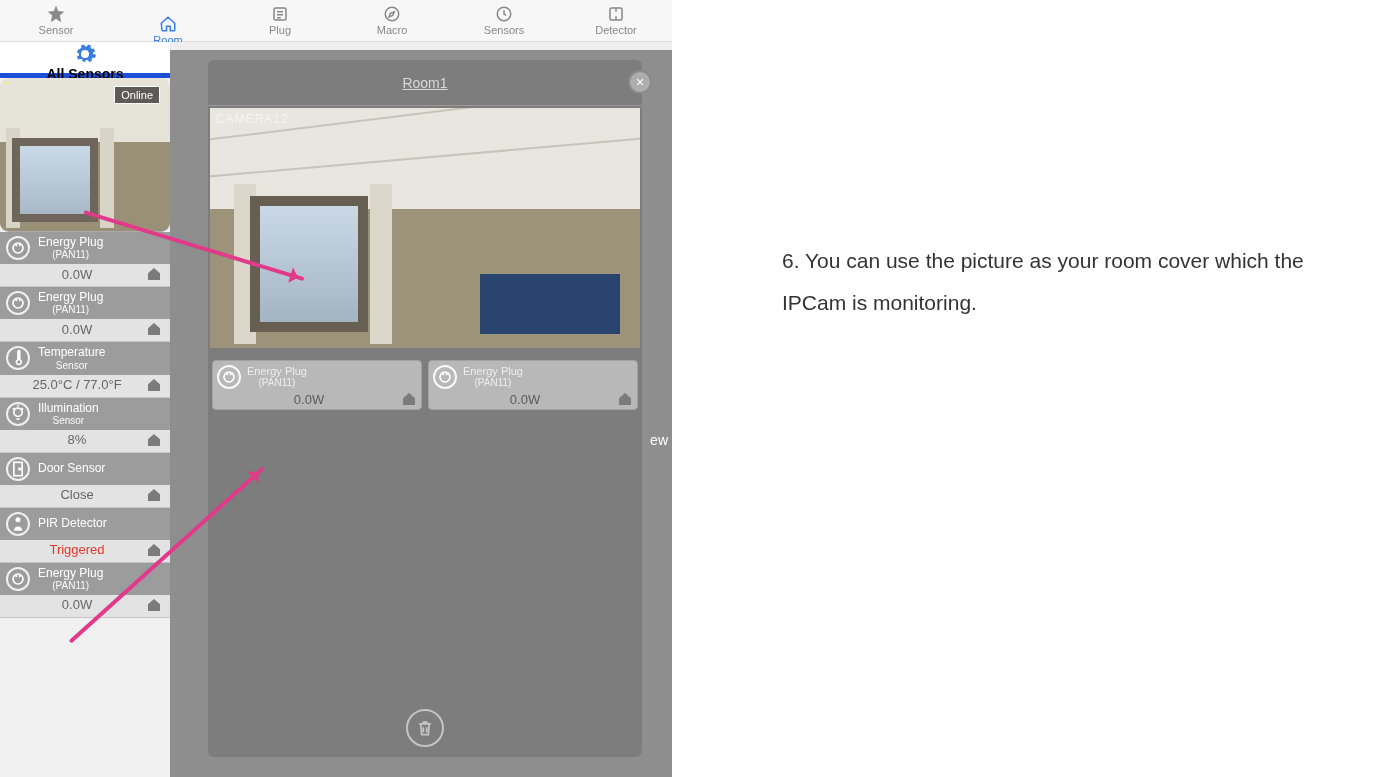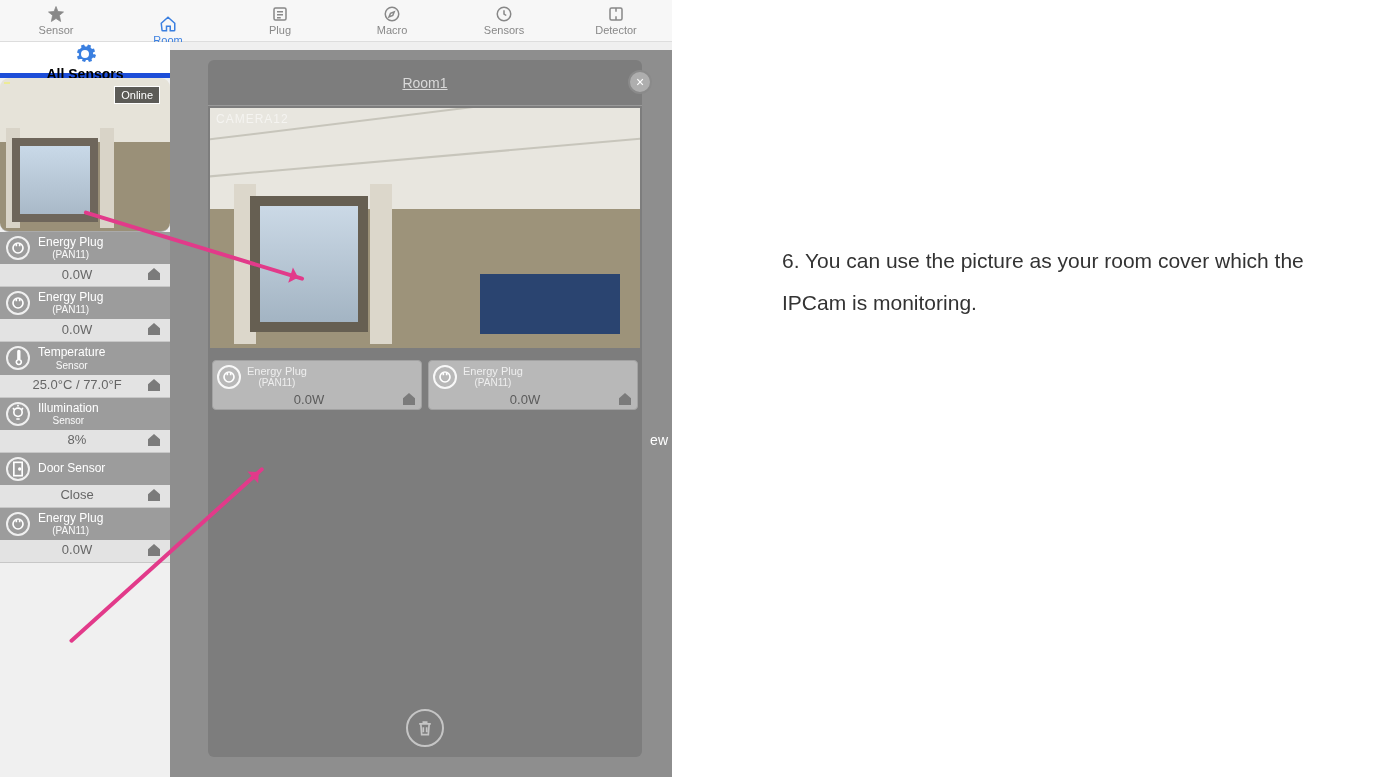--- a/index.html
+++ b/index.html
@@ -233,20 +233,37 @@
               <span class="sico">
                 <svg viewBox="0 0 24 24" fill="none" stroke="currentColor" stroke-width="2">
                   <rect x="7" y="4" width="10" height="16"></rect>
                   <circle cx="14" cy="12" r="1" fill="currentColor"></circle>
                 </svg>
               </span>
               <div class="sensor-title">Door Sensor</div>
             </div>
             <div class="sensor-val">
               <span class="v">Close</span>
+              <span class="home-ico"><svg viewBox="0 0 24 24" fill="currentColor">
+                  <path d="M3 11l9-8 9 8v10H3z"></path>
+                </svg></span>
+            </div>
+          </div>
+          <div class="sensor-item">
+            <div class="sensor-head">
+              <span class="sico">
+                <svg viewBox="0 0 24 24" fill="currentColor">
+                  <circle cx="12" cy="7" r="3"></circle>
+                  <path d="M7 20c0-3 2-5 5-5s5 2 5 5z"></path>
+                </svg>
+              </span>
+              <div class="sensor-title">PIR Detector</div>
+            </div>
+            <div class="sensor-val">
+              <span class="v red">Triggered</span>
               <span class="home-ico"><svg viewBox="0 0 24 24" fill="currentColor">
                   <path d="M3 11l9-8 9 8v10H3z"></path>
                 </svg></span>
             </div>
           </div>
           <div class="sensor-item">
             <div class="sensor-head">
               <span class="sico">
                 <svg viewBox="0 0 24 24" fill="none" stroke="currentColor" stroke-width="2">
                   <circle cx="12" cy="12" r="6"></circle>

